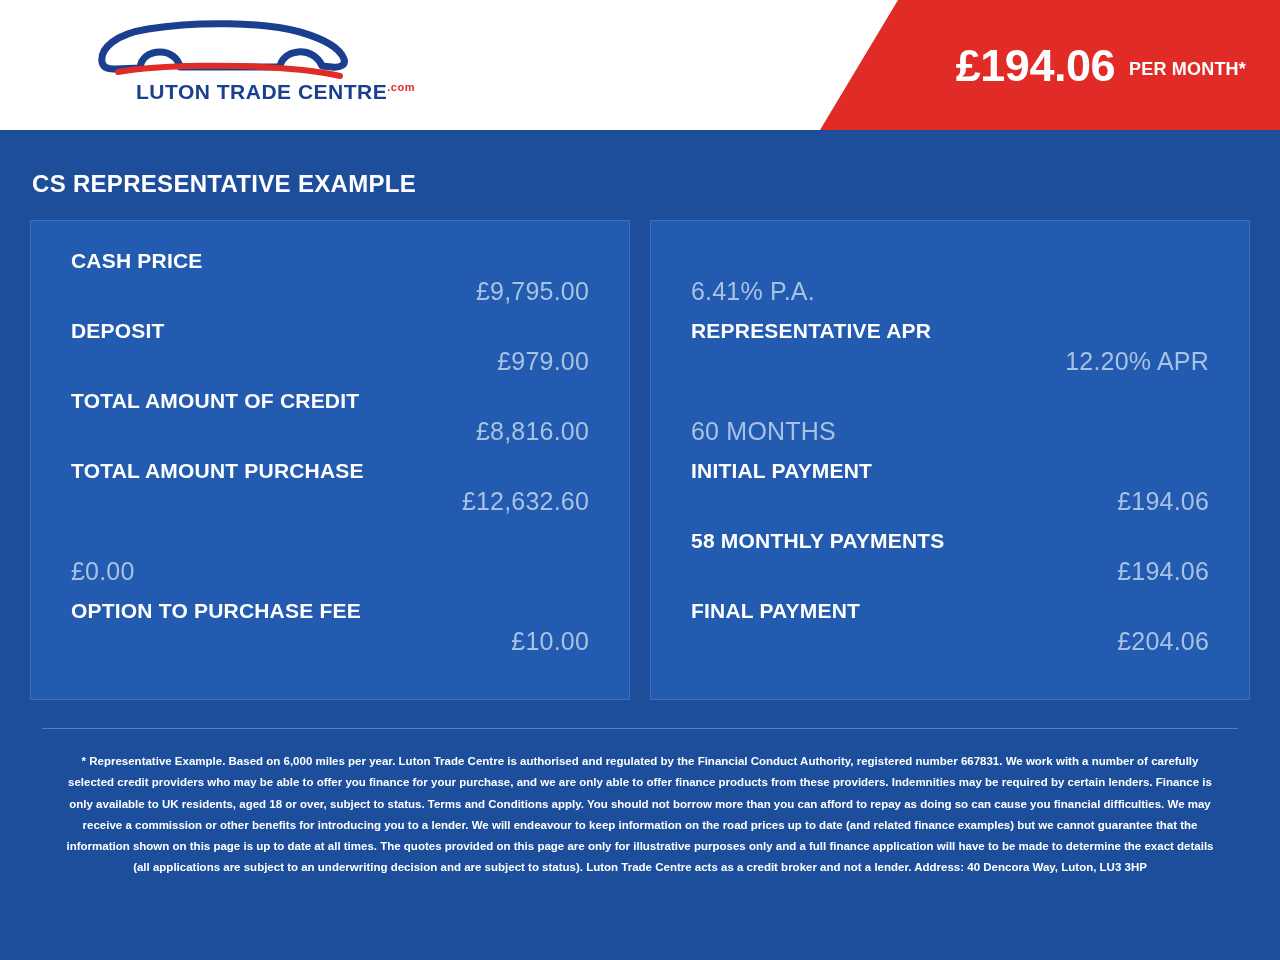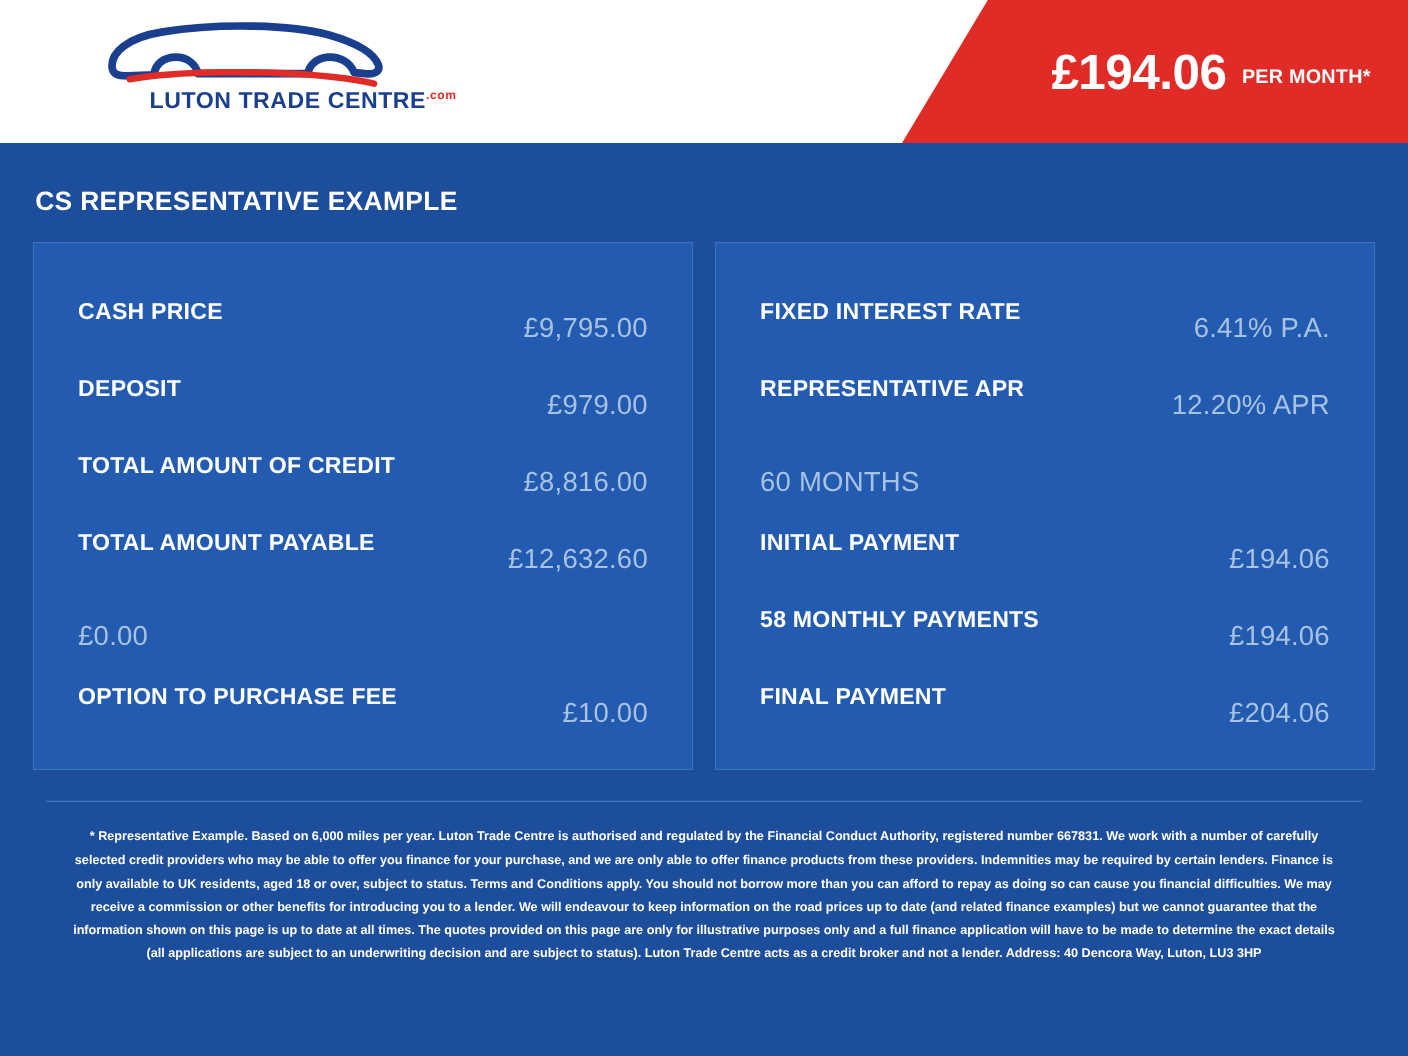--- a/index.html
+++ b/index.html
@@ -101,21 +101,21 @@
     gap: 20px;
   }
   .card {
     flex: 1;
     background: #225bb0;
     border: 1px solid #3a72c0;
     padding: 28px 40px 30px 40px;
   }
   .row {
     display: flex;
-    align-items: center;
+    align-items: flex-start;
     justify-content: space-between;
     height: 70px;
   }
   .row-label {
     color: #ffffff;
     font-size: 21px;
     font-weight: bold;
     letter-spacing: 0.2px;
     white-space: nowrap;
   }
@@ -175,35 +175,34 @@
         </div>
         <div class="row">
           <span class="row-label">DEPOSIT</span>
           <span class="row-value">£979.00</span>
         </div>
         <div class="row">
           <span class="row-label">TOTAL AMOUNT OF CREDIT</span>
           <span class="row-value">£8,816.00</span>
         </div>
         <div class="row">
-          <span class="row-label">TOTAL AMOUNT PAYABLE</span>
+          <span class="row-label">TOTAL AMOUNT PURCHASE</span>
           <span class="row-value">£12,632.60</span>
         </div>
         <div class="row">
           <span class="row-value">£0.00</span>
         </div>
         <div class="row">
           <span class="row-label">OPTION TO PURCHASE FEE</span>
           <span class="row-value">£10.00</span>
         </div>
       </div>
 
       <div class="card">
         <div class="row">
-          <span class="row-label">FIXED INTEREST RATE</span>
           <span class="row-value">6.41% P.A.</span>
         </div>
         <div class="row">
           <span class="row-label">REPRESENTATIVE APR</span>
           <span class="row-value">12.20% APR</span>
         </div>
         <div class="row">
           <span class="row-value">60 MONTHS</span>
         </div>
         <div class="row">

